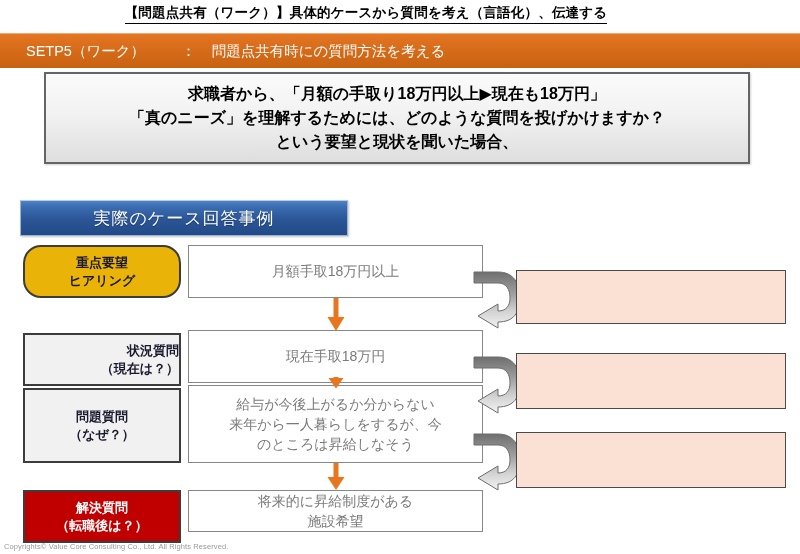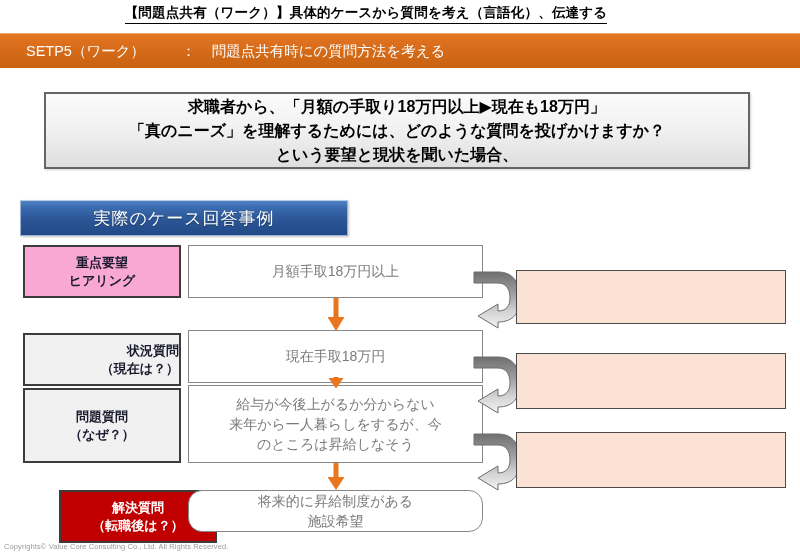--- a/index.html
+++ b/index.html
@@ -65,23 +65,23 @@
   #step-bar .step-title {
     color: #ffffff;
     font-size: 14.5px;
     margin-left: 16px;
     white-space: nowrap;
   }
 
   
   #question-box {
     position: absolute;
-    left: 44px; top: 92px;
+    left: 44px; top: 72px;
     width: 706px;
-    height: 77px;
+    height: 92px;
     box-sizing: border-box;
     border: 2px solid #656565;
     background: linear-gradient(to bottom,
                 #fbfbfb 0%,
                 #f2f2f2 45%,
                 #dedede 100%);
     display: flex;
     flex-direction: column;
     align-items: center;
     justify-content: center;
@@ -138,23 +138,23 @@
     border: 2px solid #3c3c3c;
     display: flex;
     flex-direction: column;
     align-items: center;
     justify-content: center;
     font-weight: bold;
     font-size: 13px;
     line-height: 1.35;
     color: #1a1a2e;
   }
-  .label-box.white { background: #f9a8d4; }
+  .label-box.white { background: #eab308; border-radius: 18px; }
   .label-box.gray  { background: #f1f1f1; }
-  .label-box.red   { background: #c00000; border-color: #3c3c3c; color: #ffffff; margin-left: 36px; }
+  .label-box.red   { background: #c00000; border-color: #3c3c3c; color: #ffffff; }
   .label-box .ln { white-space: nowrap; }
 
   .content-box {
     position: absolute;
     left: 188px;
     width: 295px;
     box-sizing: border-box;
     border: 1px solid #878787;
     background: #ffffff;
     display: flex;
@@ -251,21 +251,21 @@
   <div class="content-box" style="top:90px;height:53px;">
     <span class="cl">現在手取18万円</span>
   </div>
 
   <div class="content-box" style="top:145px;height:78px;">
     <span class="cl">給与が今後上がるか分からない</span>
     <span class="cl">来年から一人暮らしをするが、今</span>
     <span class="cl">のところは昇給しなそう</span>
   </div>
 
-  <div class="content-box" style="top:250px;height:42px;border-radius:14px;">
+  <div class="content-box" style="top:250px;height:42px;">
     <span class="cl">将来的に昇給制度がある</span>
     <span class="cl">施設希望</span>
   </div>
 
   <div class="down-arrow" style="left:325px;top:58px;">
     <svg width="22" height="34" viewBox="0 0 22 34">
       <rect x="8.5" y="0" width="5" height="21" fill="#e8761f"></rect>
       <polygon points="11,33 2.5,19 19.5,19" fill="#e8761f"></polygon>
     </svg>
   </div>

